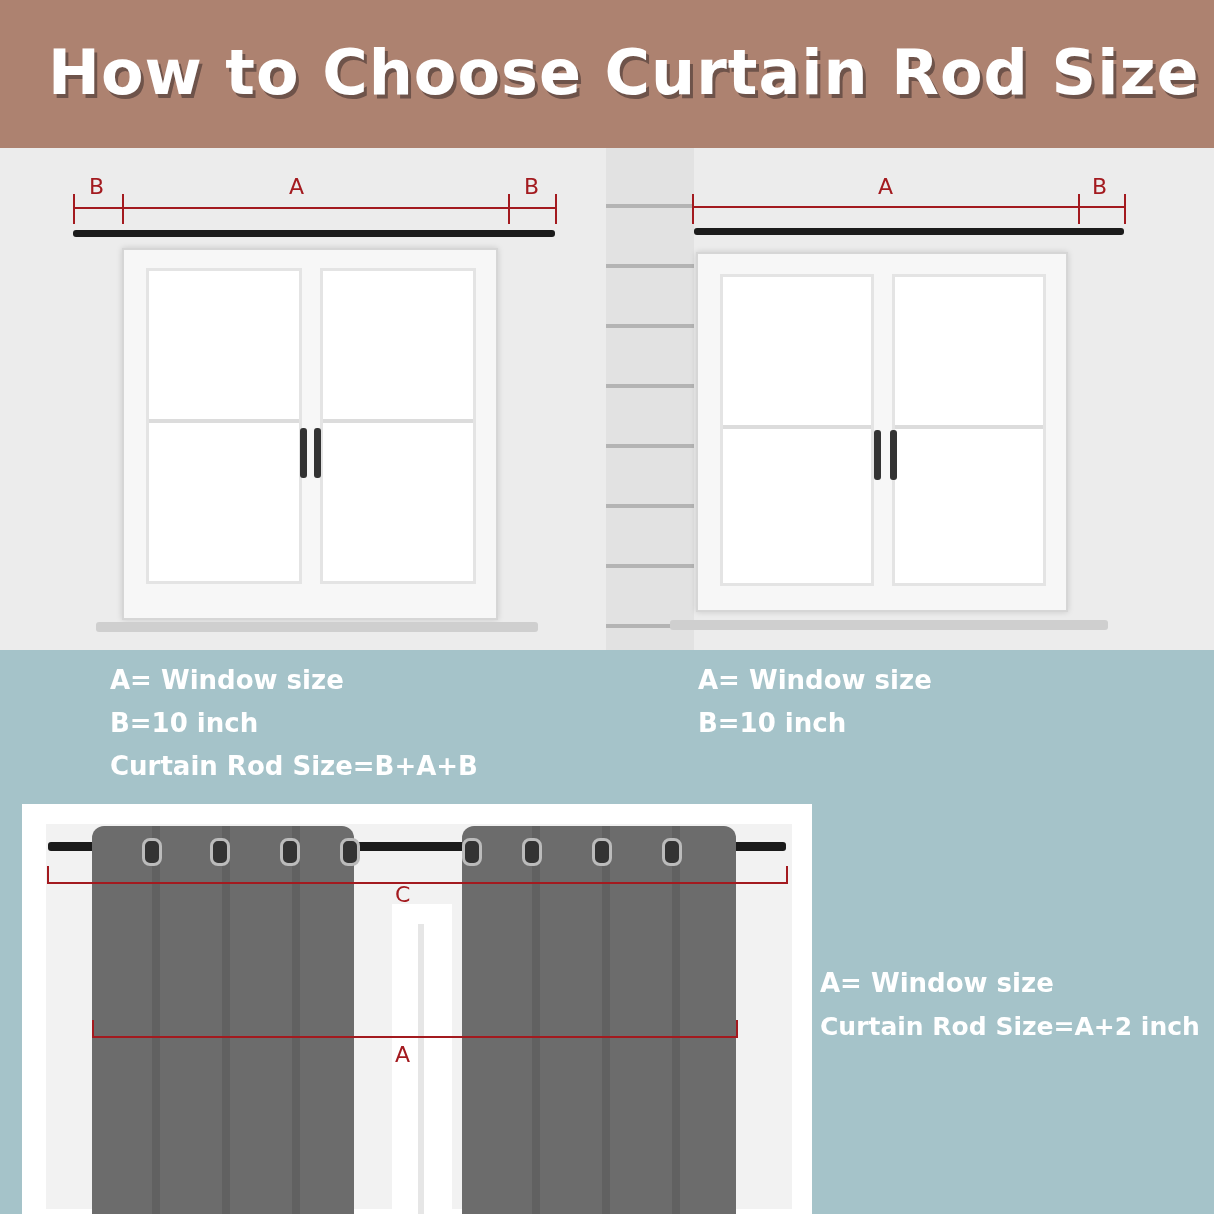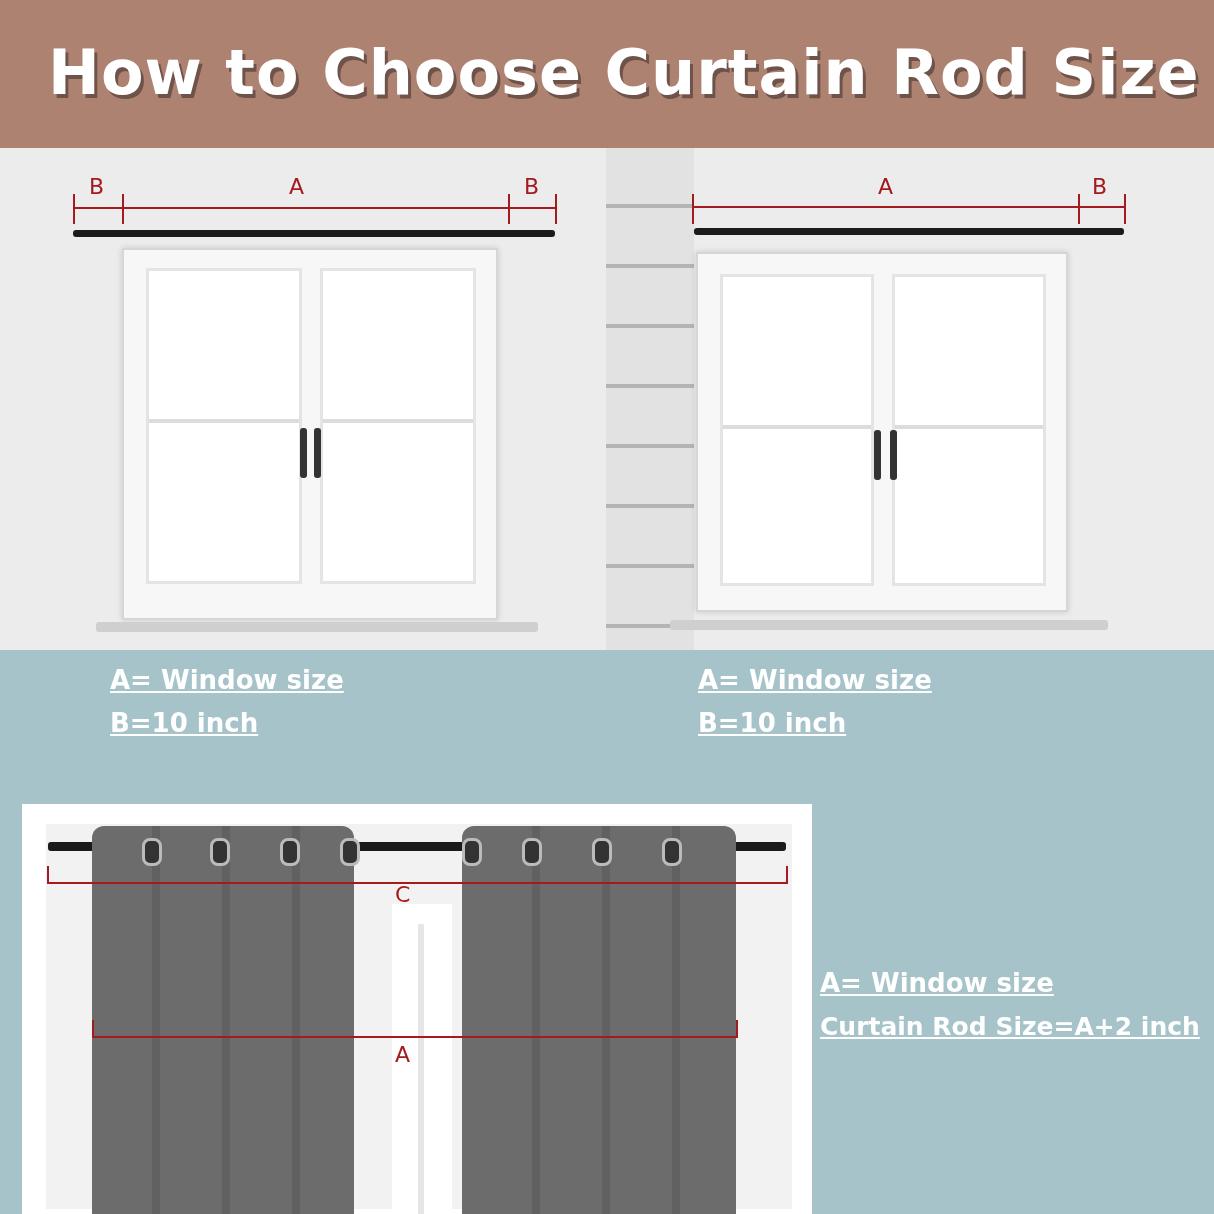--- a/index.html
+++ b/index.html
@@ -15,21 +15,21 @@
     background-image:repeating-linear-gradient(180deg,#e2e2e2 0 56px,#b4b4b4 56px 60px);}
   .label{position:absolute;color:#a31a1f;font-size:22px;font-family:"DejaVu Sans",sans-serif;}
   .dim{position:absolute;height:2px;background:#a31a1f;}
   .tick{position:absolute;width:2px;background:#a31a1f;}
   .rod{position:absolute;height:7px;background:#1b1b1b;border-radius:3px;}
   .window-frame{position:absolute;background:#f7f7f7;border:2px solid #d6d6d6;box-shadow:0 0 6px rgba(0,0,0,0.15);}
   .pane{position:absolute;background:#fff;border:3px solid #e4e4e4;}
   .pane .bar{position:absolute;left:0;right:0;height:4px;background:#dcdcdc;}
   .sill{position:absolute;height:10px;background:#cfcfcf;border-radius:3px;}
   .handle{position:absolute;width:7px;height:50px;background:#333;border-radius:3px;}
-  .text-block{position:absolute;color:#fff;font-weight:bold;font-size:26px;line-height:43px;font-family:"DejaVu Sans",sans-serif;text-decoration:underline;}
+  .text-block{position:absolute;color:#fff;font-weight:bold;font-size:26px;line-height:43px;font-family:"DejaVu Sans",sans-serif;}
   .curtain-box{position:absolute;left:22px;top:804px;width:790px;height:410px;background:#fff;}
   .curtain-bg{position:absolute;left:24px;top:20px;width:746px;height:385px;background:#f2f2f2;}
   .drape{position:absolute;background:#6c6c6c;}
   .fold{position:absolute;top:0;bottom:0;width:8px;background:rgba(0,0,0,0.10);}
   .grommet{position:absolute;width:14px;height:22px;border:3px solid #bbb;border-radius:8px;background:#333;}
 </style>
 </head>
 <body>
 
 <div class="header">
@@ -77,20 +77,21 @@
       </div>
     <div class="handle" style="left:176px;top:176px;"></div>
     <div class="handle" style="left:192px;top:176px;"></div>
   </div>
   <div class="sill" style="left:64px;top:472px;width:438px;"></div>
 </div>
 
 <div class="text-block" style="left:110px;top:659px;">
   <div>A= Window size</div>
   <div>B=10 inch</div>
+  <div>Curtain Rod Size=B+A+B</div>
 </div>
 <div class="text-block" style="left:698px;top:659px;">
   <div>A= Window size</div>
   <div>B=10 inch</div>
 </div>
 
 <div class="curtain-box">
   <div class="curtain-bg"></div>
   <div style="position:absolute;left:370px;top:100px;width:60px;height:306px;background:#fff;">
     <div style="position:absolute;left:26px;top:20px;width:6px;height:290px;background:#e6e6e6;"></div>

